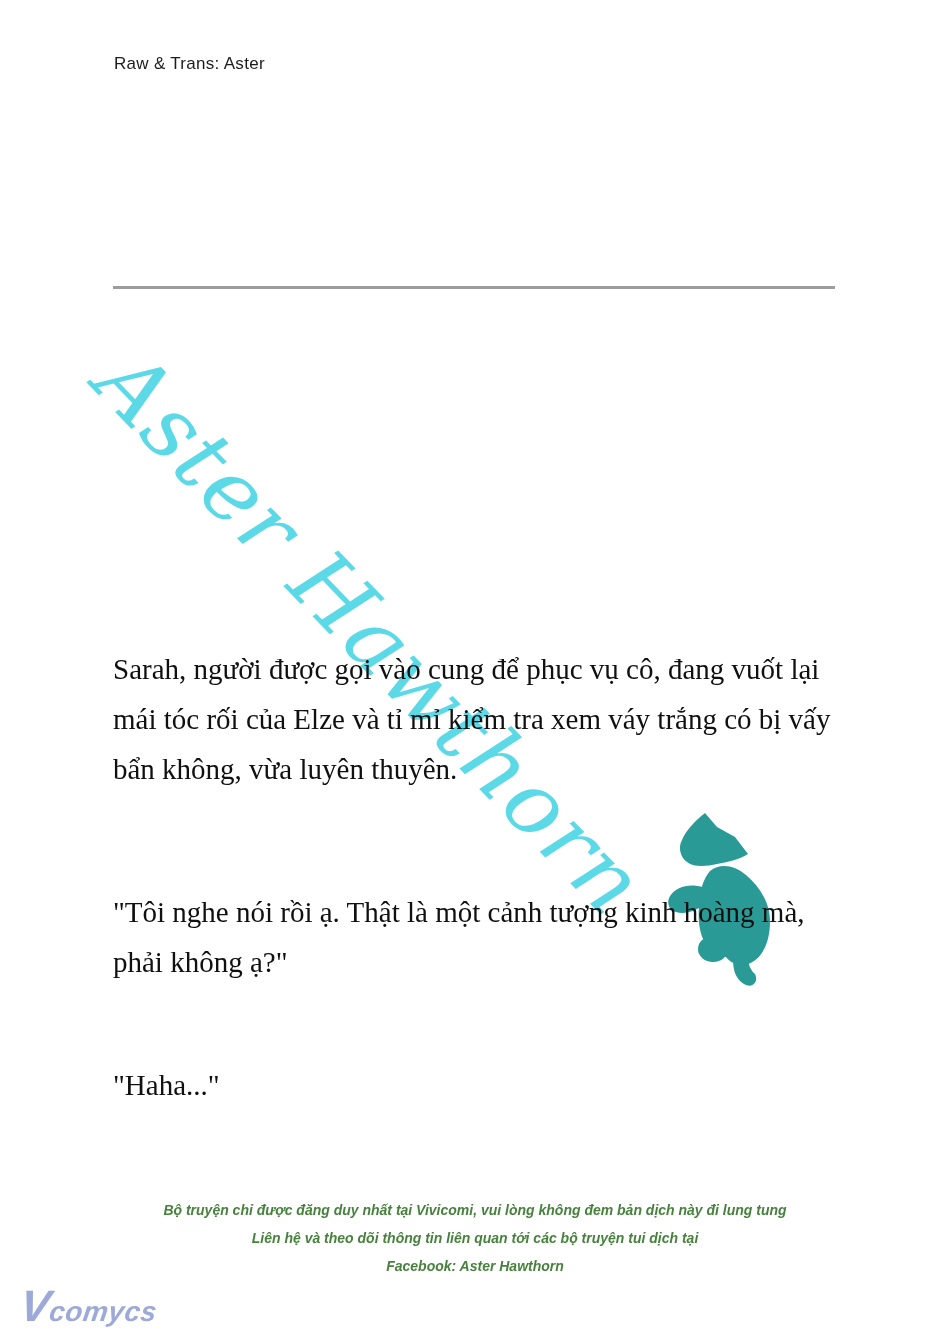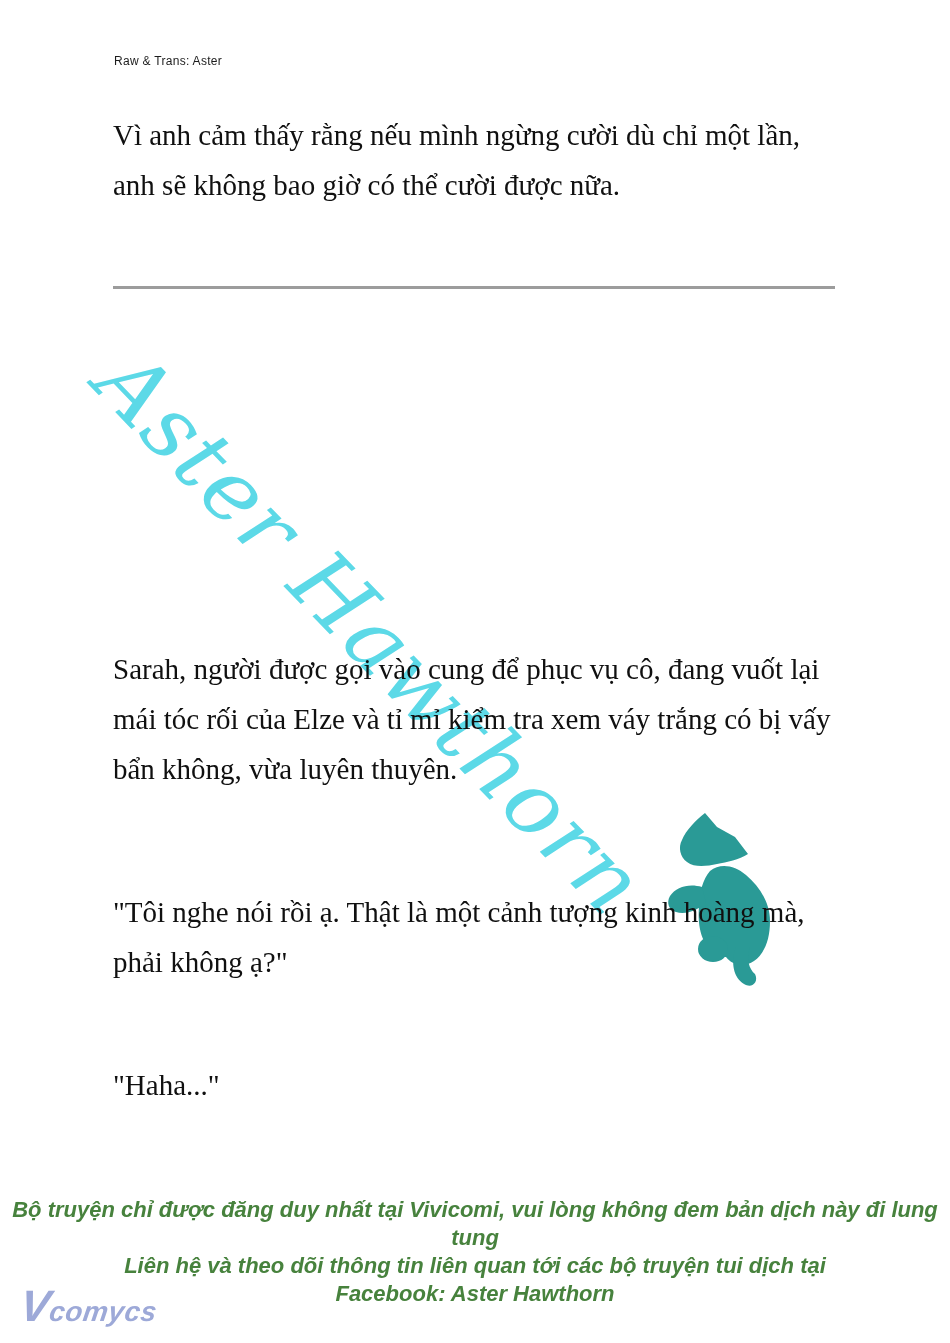--- a/index.html
+++ b/index.html
@@ -7,21 +7,21 @@
     position:relative;
     width:950px; height:1343px;
     background:#ffffff;
     margin:0 auto;
     overflow:hidden;
     font-family:"Liberation Serif", serif;
   }
   .credit {
     position:absolute; left:114px; top:54px;
     font-family:"Liberation Sans", sans-serif;
-    font-size:12px; color:#1c1c1c; letter-spacing:0.3px;
+    font-size:17px; color:#1c1c1c; letter-spacing:0.3px;
     z-index:3;
   }
   .para {
     position:absolute; left:113px; width:732px;
     font-size:29px; line-height:50px; color:#101010;
     white-space:pre-line;
     z-index:2;
   }
   .p1 { top:110px; }
   .p2 { top:387px; }
@@ -47,21 +47,21 @@
   }
   .cat {
     position:absolute; left:666px; top:811px;
     z-index:1;
   }
   .footer {
     position:absolute; left:0; top:1196px; width:950px;
     text-align:center;
     font-family:"Liberation Sans", sans-serif;
     font-style:italic; font-weight:bold;
-    font-size:22px; line-height:28px;
+    font-size:14px; line-height:28px;
     color:#47823d;
     white-space:pre-line;
     z-index:2;
   }
   .logo {
     position:absolute; left:20px; top:1291px;
     font-family:"Liberation Sans", sans-serif;
     font-style:italic; font-weight:bold;
     font-size:28px; letter-spacing:0.5px;
     color:#9da9d8;
@@ -70,22 +70,20 @@
   }
   .logo::first-letter { font-size:44px; line-height:30px; }
 </style>
 </head>
 <body>
 
 <div class="page">
 
   <div class="credit">Raw &amp; Trans: Aster</div>
 
-  <div class="para p1">Vì anh cảm thấy rằng nếu mình ngừng cười dù chỉ một lần,
-anh sẽ không bao giờ có thể cười được nữa.</div>
 
   <div class="divider"></div>
 
   <div class="watermark">Aster Hawthorn</div>
 
   <svg class="cat" width="110" height="180" viewBox="0 0 110 180" aria-hidden="true">
     <g fill="#2a9a96">
 
       <path d="M 39 2 L 51 16 L 69 26 L 82 43
                C 73 49 61 51 51 53

